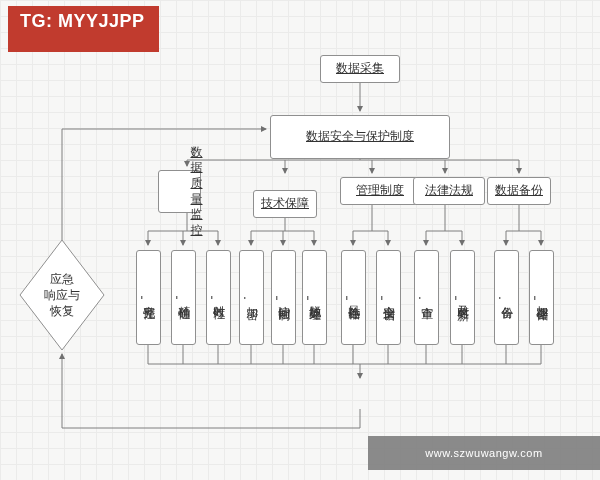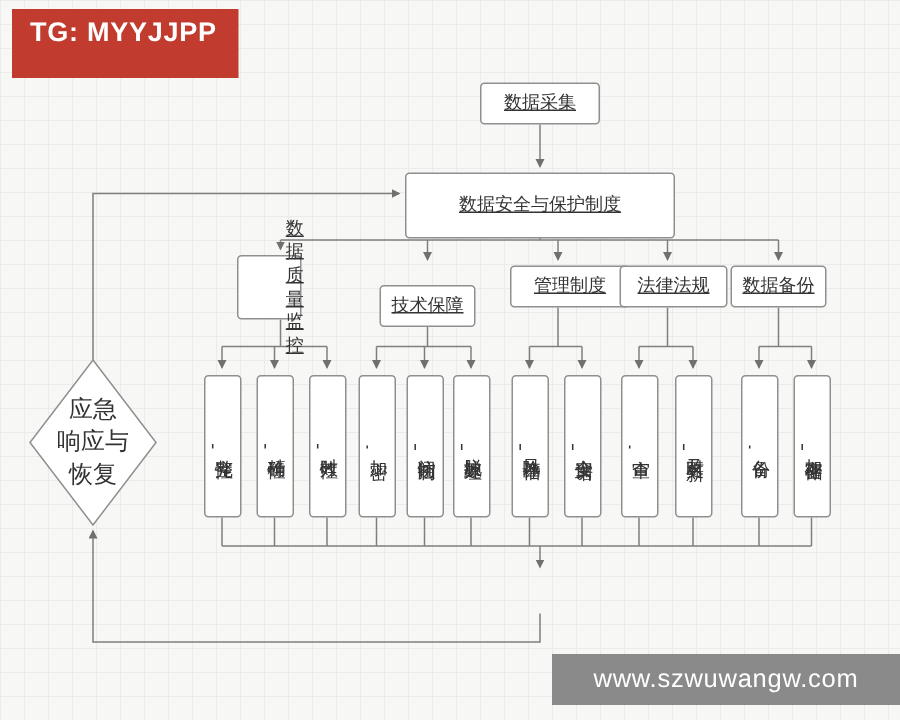--- a/index.html
+++ b/index.html
@@ -25,33 +25,33 @@
     padding: 2px;
     text-decoration: underline;
   }
   .vert {
     writing-mode: vertical-rl; text-orientation: upright;
     letter-spacing: 1px; font-size: 12px;
   }
   .diamond-label {
     position: absolute; left: 22px; top: 266px; width: 80px; height: 58px;
     display: flex; align-items: center; justify-content: center;
-    text-align: center; font-size: 16px; color: #333;
+    text-align: center; font-size: 12px; color: #333;
     white-space: pre-line; line-height: 1.35;
   }
 
   .banner-tl {
     position: absolute; left: 8px; top: 6px;
     background: #c13b2e; color: #ffffff;
     font-size: 18px; font-weight: bold; letter-spacing: 0.5px;
     padding: 5px 14px 20px 12px;
   }
   .banner-br {
     position: absolute; left: 368px; top: 436px; width: 232px; height: 34px;
-    background: rgba(128,128,128,0.92); color: #ffffff; font-size: 17px;
+    background: rgba(128,128,128,0.92); color: #ffffff; font-size: 11px;
     display: flex; align-items: center; justify-content: center;
     letter-spacing: 0.5px;
   }
 </style>
 </head>
 <body>
 
 <div class="canvas">
 
   <svg class="wires" viewBox="0 0 600 480" xmlns="http://www.w3.org/2000/svg">

